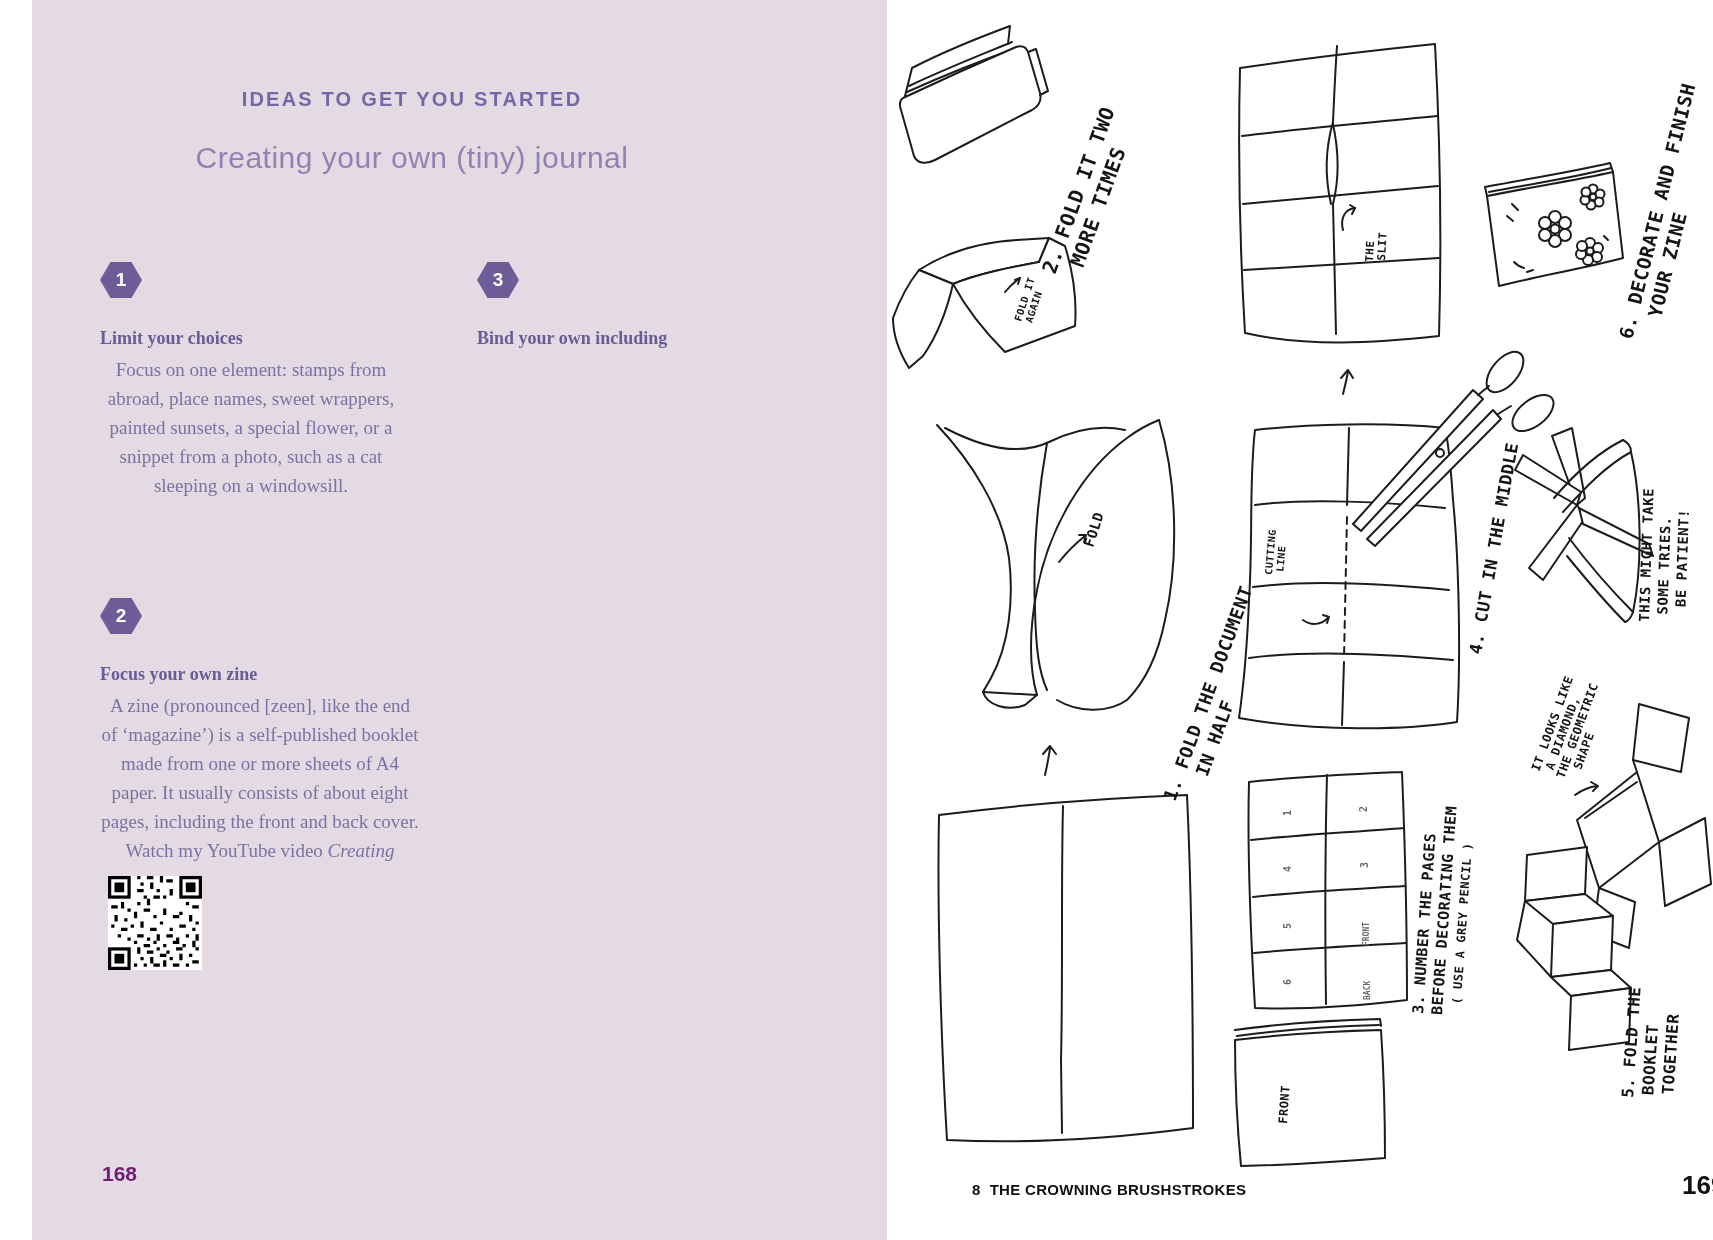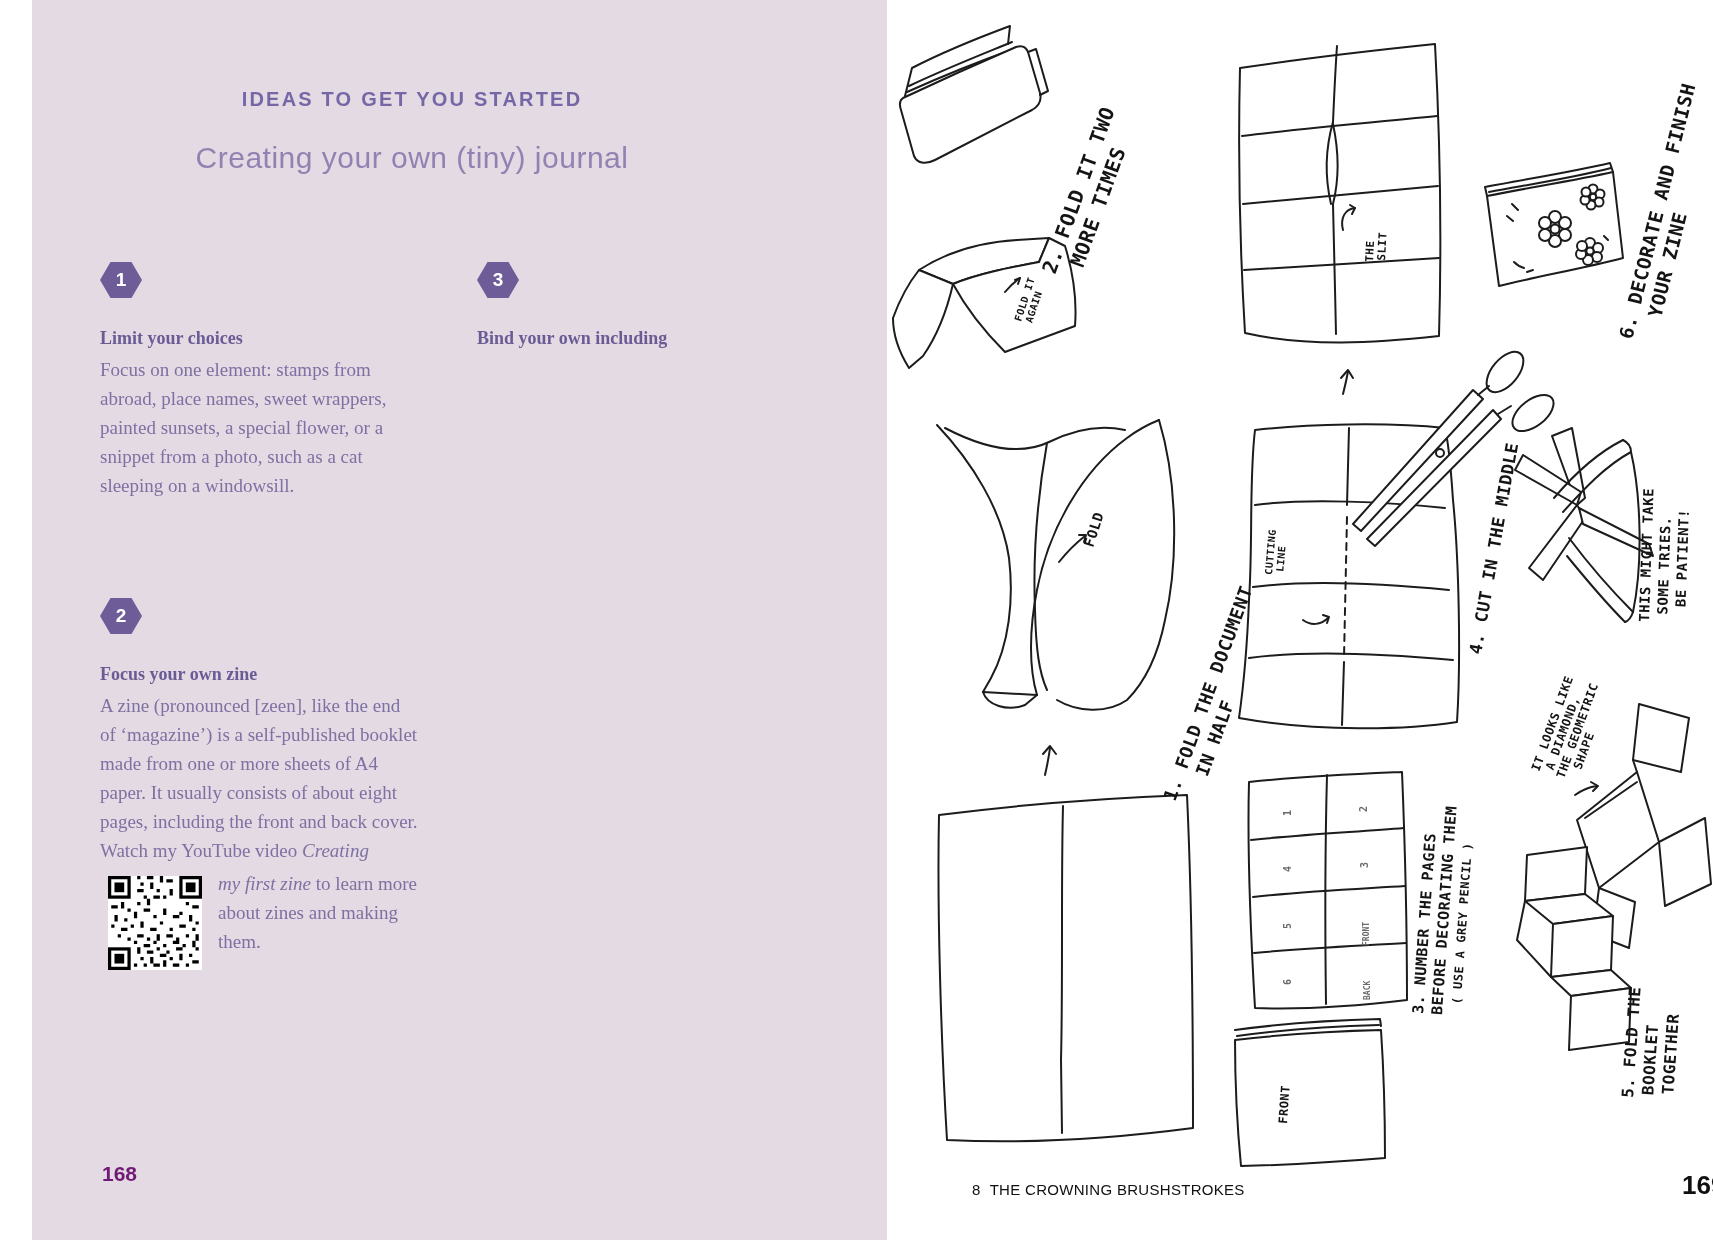--- a/index.html
+++ b/index.html
@@ -14,27 +14,27 @@
   .sec-1{left:68px;top:262px;width:302px;}
   .sec-3{left:445px;top:262px;width:312px;}
   .sec-2{left:68px;top:598px;width:320px;}
   .badge{width:42px;height:36px;background:#6d5c98;color:#fff;
          clip-path:polygon(25% 0%,75% 0%,100% 50%,75% 100%,25% 100%,0% 50%);
          display:flex;align-items:center;justify-content:center;
          font-weight:bold;font-size:19px;}
   .sec h3{font-family:"Liberation Serif",serif;font-size:18px;color:#6b5b95;
           margin:30px 0 6px 0;font-weight:bold;}
   .sec p{font-family:"Liberation Serif",serif;font-size:19px;line-height:29px;
-         color:#7e70a2;margin:0;}
+         color:#7e70a2;margin:0;text-align:center;}
   .sec p i{font-family:"Liberation Serif",serif;}
   .qr-row{margin-top:4px;}
   .qr-row::after{content:"";display:block;clear:both;}
   .qr{float:left;width:94px;height:94px;margin:7px 16px 4px 8px;}
   .pagenum-left{position:absolute;left:70px;top:1162px;font-size:21px;font-weight:bold;color:#701a75;}
-  .footer-chapter{position:absolute;left:940px;top:1181px;font-size:15px;font-weight:normal;
+  .footer-chapter{position:absolute;left:940px;top:1181px;font-size:15px;font-weight:bold;
                   color:#101010;letter-spacing:.3px;}
   .footer-chapter .num{margin-right:9px;}
   .pagenum-right{position:absolute;left:1650px;top:1170px;font-size:26px;font-weight:bold;color:#101010;}
   svg.illus{position:absolute;left:855px;top:0;}
   .hw{font-family:"DejaVu Sans Mono",monospace;font-weight:bold;fill:#141414;letter-spacing:.5px;}
   .hw-grey{font-family:"DejaVu Sans Mono",monospace;font-weight:bold;fill:#6b6b6b;}
   .ink{stroke:#1c1c1c;stroke-width:2;fill:none;stroke-linecap:round;stroke-linejoin:round;}
   .inkf{stroke:#1c1c1c;stroke-width:2;fill:#ffffff;stroke-linecap:round;stroke-linejoin:round;}
   .inkd{stroke:#1c1c1c;stroke-width:2;fill:none;stroke-linecap:round;stroke-dasharray:7 6;}
 </style>
@@ -71,21 +71,20 @@
               <rect x="2" y="2" width="3" height="3"></rect>
             <rect x="22" y="0" width="7" height="7"></rect>
               <rect x="23" y="1" width="5" height="5" fill="#fff"></rect>
               <rect x="24" y="2" width="3" height="3"></rect>
             <rect x="0" y="22" width="7" height="7"></rect>
               <rect x="1" y="23" width="5" height="5" fill="#fff"></rect>
               <rect x="2" y="24" width="3" height="3"></rect>
             <path d="M9 0h1v1H9zM12 0h2v1h-2zM16 0h1v2h-1zM10 2h1v1h-1zM13 2h1v2h-1zM18 1h2v1h-2zM9 4h2v1H9zM15 4h1v1h-1zM19 4h1v2h-1zM11 6h1v1h-1zM14 6h2v1h-2zM17 6h1v1h-1zM9 8h1v1H9zM12 7h1v2h-1zM1 9h2v1H1zM4 8h1v2H4zM6 10h1v1H6zM24 8h1v1h-1zM26 9h2v1h-2zM22 11h1v1h-1zM2 12h1v2H2zM5 13h1v1H5zM8 11h1v2H8zM11 10h2v1h-2zM14 12h1v1h-1zM17 10h1v2h-1zM20 12h2v1h-2zM25 12h1v2h-1zM27 14h1v1h-1zM1 15h1v1H1zM4 16h2v1H4zM7 15h1v1H7zM10 14h1v2h-1zM13 16h2v1h-2zM16 14h1v1h-1zM19 16h1v1h-1zM22 15h2v1h-2zM26 16h1v1h-1zM3 18h1v1H3zM6 19h1v1H6zM9 18h2v1H9zM12 19h1v1h-1zM15 18h1v2h-1zM18 18h2v1h-2zM21 19h1v1h-1zM24 18h1v1h-1zM27 18h1v2h-1zM8 20h1v1H8zM11 21h2v1h-2zM14 20h1v1h-1zM17 21h1v1h-1zM20 20h2v1h-2zM23 21h1v1h-1zM26 20h1v2h-1zM9 22h1v2H9zM12 23h2v1h-2zM15 22h1v1h-1zM18 23h1v1h-1zM21 22h2v1h-2zM25 24h1v1h-1zM27 22h1v1h-1zM10 25h1v1h-1zM13 25h1v2h-1zM16 24h2v1h-2zM19 25h1v1h-1zM22 24h1v2h-1zM8 27h1v1H8zM11 27h1v1h-1zM14 27h2v1h-2zM17 26h1v2h-1zM20 27h2v1h-2zM24 27h1v1h-1zM26 26h2v1h-2z"></path>
           </g>
         </svg>
-        <p><i>my first zine</i><span> to learn more about zines and making them.</span></p>
       </div>
     </div>
 
     <div class="pagenum-left">168</div>
   </div>
 
   <svg class="illus" width="858" height="1240" viewBox="0 0 858 1240">
 
     <g>
       <path class="ink" d="M18,96 L25,68 C60,50 96,36 123,26 L121,44"></path>

